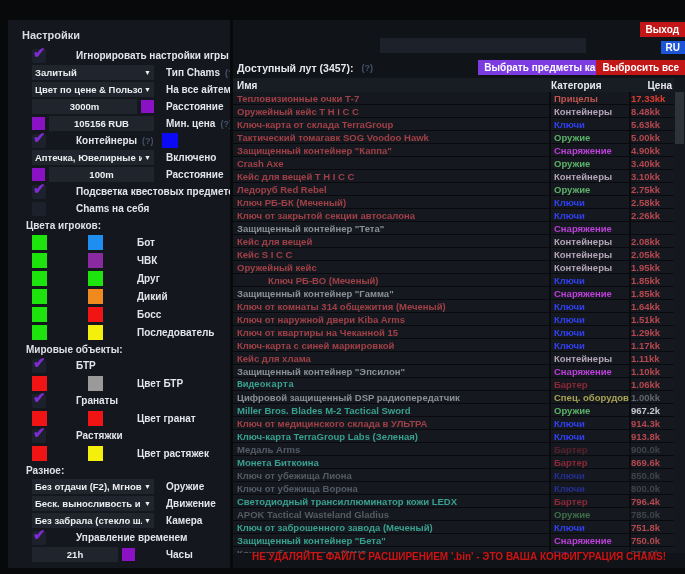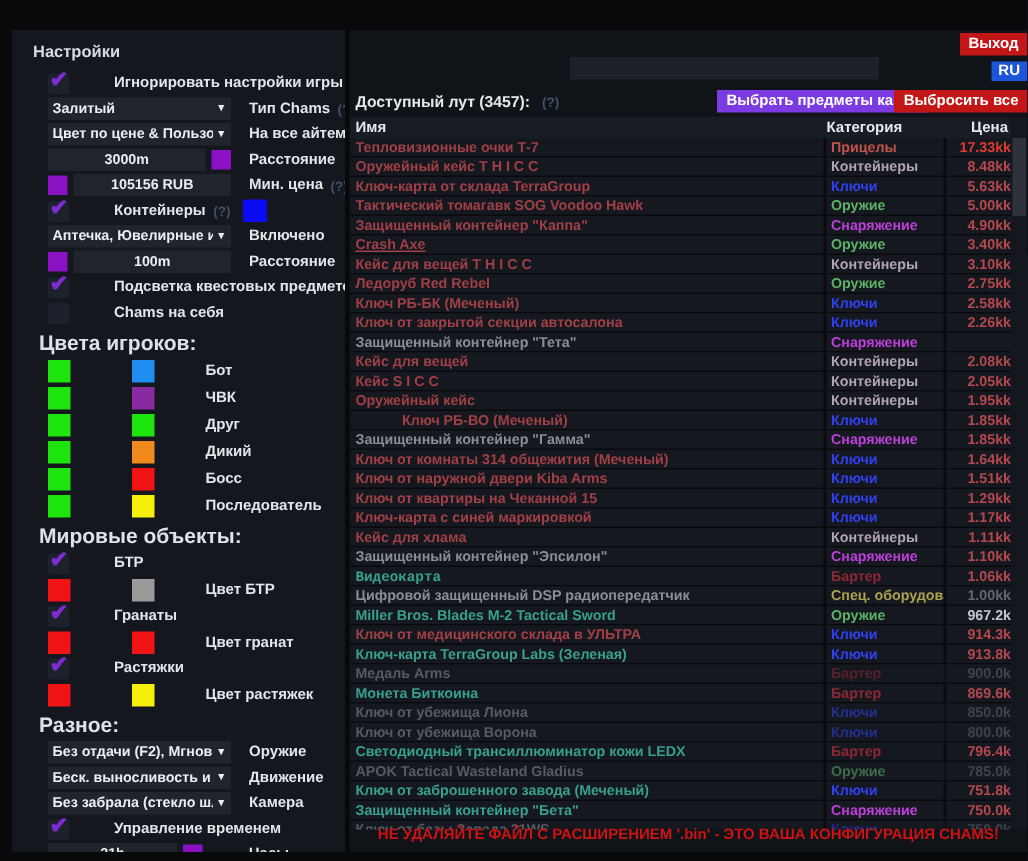--- a/index.html
+++ b/index.html
@@ -6,21 +6,21 @@
   body{
     width:685px;height:574px;position:relative;overflow:hidden;
     background:#07090b;
     font-family:"Liberation Sans",sans-serif;font-weight:bold;
     -webkit-font-smoothing:antialiased;
   }
   
   .panel-left{position:absolute;left:8px;top:20px;width:222px;height:548px;background:#14171e;overflow:hidden}
   .sb-title{color:#d9dbdf;font-size:11px;padding:9px 0 7px 14px}
   .sb-rows{padding:0 4px 0 24px}
-  .s-header{color:#dfe1e6;font-size:14px;margin:4px 0 3px -6px;white-space:nowrap}
+  .s-header{color:#dfe1e6;font-size:10px;margin:4px 0 3px -6px;white-space:nowrap}
   .s-row{display:flex;align-items:center;height:15px;margin-bottom:2px;font-size:10px;color:#e3e5e9;white-space:nowrap}
   .s-row.cp{height:16px}
   .cb{width:14px;height:14px;background:#1c212b;border-radius:2px;position:relative;flex:none}
   .cb.on::after{content:"\2714";position:absolute;left:1px;top:-5px;font-size:15px;color:#7e2bd4}
   .cb-label{margin-left:30px}
   .fieldbox{width:122px;display:flex;align-items:center;flex:none}
   .dd{flex:1;height:15px;background:#20252d;display:flex;align-items:center;padding:0 3px;overflow:hidden}
   .dd .v{flex:1;font-size:9.5px;color:#eceef1;overflow:hidden;white-space:nowrap}
   .dd .tri{font-size:7px;color:#eceef1;margin-left:2px;flex:none}
   .inp{height:15px;background:#20252d;display:flex;align-items:center;justify-content:center;font-size:9.5px;color:#eceef1;flex:none}
@@ -44,21 +44,21 @@
   .btn-kappa{position:absolute;right:66px;top:0;background:#7b3be0;color:#fff;font-size:10px;padding:2px 6px}
   .btn-discard{position:absolute;right:0;top:0;background:#c31616;color:#fff;font-size:10px;padding:2px 6px}
   .grid{display:grid;grid-template-columns:318px 80px 43px;align-items:center}
   .tbl-header{position:absolute;top:58px;left:0;width:441px;height:14px;background:#181c23;font-size:10px;color:#e6e8eb}
   .tbl-header .c1{padding-left:4px}
   .tbl-header .c3{text-align:right;padding-right:2px}
   .tbl-body{position:absolute;top:72px;left:0;width:441px;height:461px;overflow:hidden}
   .t-row{height:12px;background:#15181f;border-bottom:1px solid #090a0d;font-size:9.5px}
   .t-row .n{padding-left:4px;overflow:hidden;white-space:nowrap;border-right:2px solid #0a0b0e;height:100%;display:flex;align-items:center}
   .t-row .c{overflow:hidden;white-space:nowrap;border-right:2px solid #0a0b0e;height:100%;display:flex;align-items:center;padding-left:3px}
-  .t-row .p{text-align:right;padding-right:0;overflow:hidden;white-space:nowrap}
+  .t-row .p{padding-right:0;overflow:hidden;white-space:nowrap}
   .t-row.dim .c,.t-row.dim .p{opacity:.55}
   .sb-track{position:absolute;right:0;top:58px;width:11px;height:475px;background:#14171d}
   .sb-thumb{position:absolute;right:1px;top:14px;width:9px;height:52px;background:#2d323b}
   .warning{position:absolute;bottom:6px;left:0;right:0;text-align:center;color:#cf1212;font-size:10px;white-space:nowrap}
 </style>
 </head>
 <body>
 
 <div class="panel-left">
   <div class="sb-title">Настройки</div>
@@ -270,21 +270,21 @@
         <div class="n" style="color: rgb(160, 64, 70);">Тактический томагавк SOG Voodoo Hawk</div>
         <div class="c" style="color: rgb(91, 178, 103);">Оружие</div>
         <div class="p" style="color: rgb(180, 72, 78);">5.00kk</div>
       </div>
       <div class="t-row grid">
         <div class="n" style="color: rgb(160, 64, 70);">Защищенный контейнер "Каппа"</div>
         <div class="c" style="color: rgb(187, 64, 216);">Снаряжение</div>
         <div class="p" style="color: rgb(180, 72, 78);">4.90kk</div>
       </div>
       <div class="t-row grid">
-        <div class="n" style="color: rgb(160, 64, 70); text-decoration: underline;">Crash Axe</div>
+        <div class="n" style="color: rgb(160, 64, 70);">Crash Axe</div>
         <div class="c" style="color: rgb(91, 178, 103);">Оружие</div>
         <div class="p" style="color: rgb(180, 72, 78);">3.40kk</div>
       </div>
       <div class="t-row grid">
         <div class="n" style="color: rgb(160, 64, 70);">Кейс для вещей T H I C C</div>
         <div class="c" style="color: rgb(178, 164, 182);">Контейнеры</div>
         <div class="p" style="color: rgb(180, 72, 78);">3.10kk</div>
       </div>
       <div class="t-row grid">
         <div class="n" style="color: rgb(160, 64, 70);">Ледоруб Red Rebel</div>

